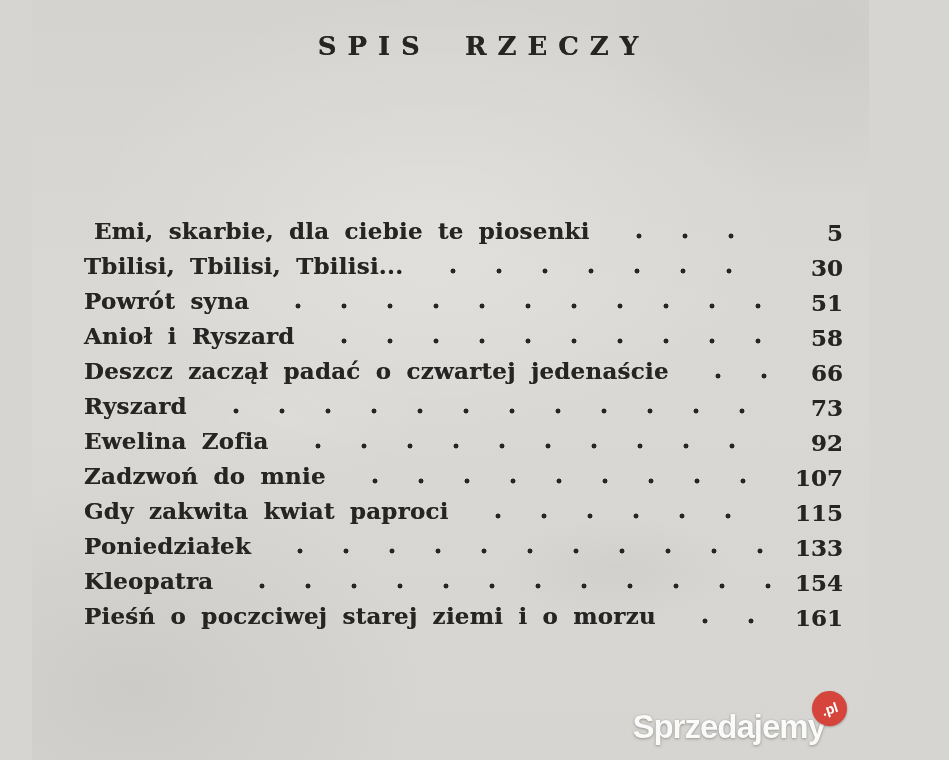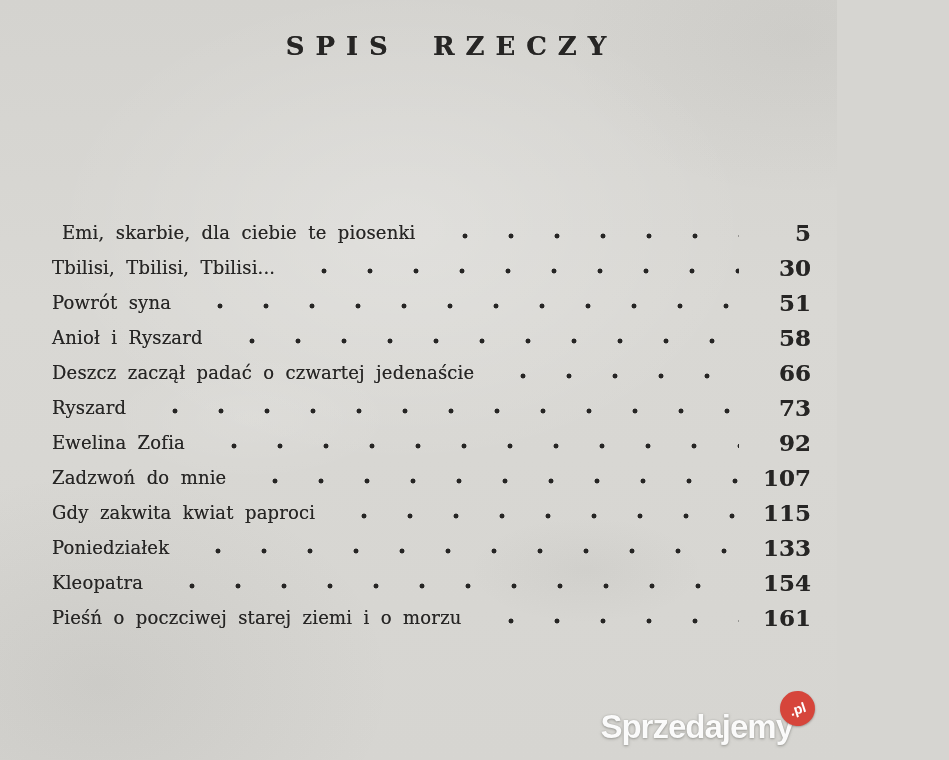--- a/index.html
+++ b/index.html
@@ -16,20 +16,21 @@
   .paper{
     position:relative;
     width:837px;height:760px;
     background:
       radial-gradient(ellipse 60% 45% at 48% 30%, rgba(255,255,255,0.22), rgba(255,255,255,0) 70%),
       radial-gradient(ellipse 50% 40% at 12% 90%, rgba(70,70,65,0.07), rgba(70,70,65,0) 70%),
       radial-gradient(ellipse 40% 30% at 95% 5%, rgba(70,70,65,0.05), rgba(70,70,65,0) 70%),
       radial-gradient(ellipse 25% 12% at 30% 55%, rgba(255,255,255,0.10), rgba(255,255,255,0) 70%),
       radial-gradient(ellipse 20% 10% at 70% 75%, rgba(90,90,85,0.05), rgba(90,90,85,0) 70%),
       linear-gradient(180deg,#d4d3cf 0%,#d9d8d4 40%,#d6d5d1 100%);
+    margin-left: 32px;
   }
   .title{
     padding-top:31px;
     padding-left:66px;
     text-align:center;
   }
   .title h1{
     display:inline-block;
     font-size:26px;
     font-weight:700;
@@ -45,22 +46,22 @@
     right:26px;
   }
   .toc-row{
     display:flex;
     align-items:flex-end;
     height:35px;
     color:var(--ink);
   }
   .toc-row:first-child{padding-left:10px;}
   .toc-row .t{
-    font-size:18px;
-    font-weight:400;
+    font-size:23px;
+    font-weight:700;
     white-space:nowrap;
     word-spacing:0.30em;
     letter-spacing:0.01em;
     line-height:1;
     padding-bottom:5px;
     text-shadow:0 0 0.6px rgba(38,37,36,0.6);
   }
   .toc-row .leader{
     flex:1;
     align-self:stretch;

